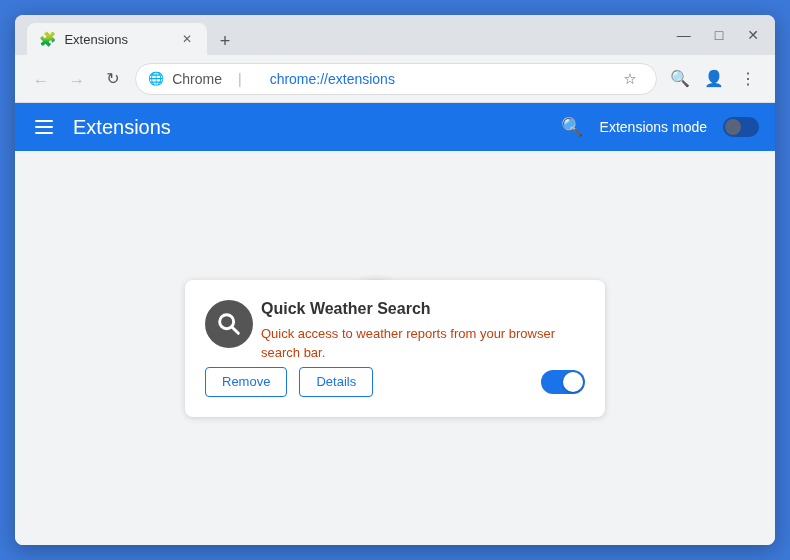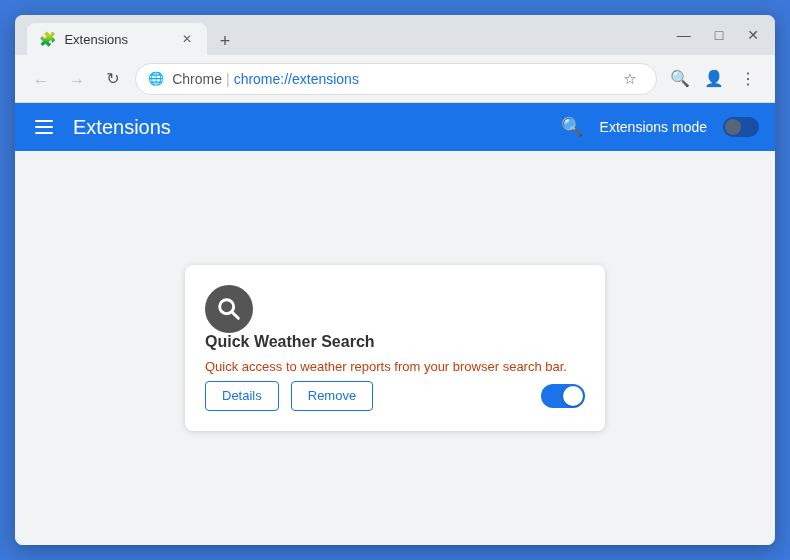--- a/index.html
+++ b/index.html
@@ -125,25 +125,25 @@
       color: #333;
       border: 1px solid #ddd;
     }
     .address-icon {
       color: #1a73e8;
       font-size: 13px;
     }
     .address-text {
       display: flex;
       align-items: center;
-      gap: 4px;
+      gap: 16px;
     }
     .address-domain { color: #555; }
     .address-separator { color: #bbb; }
-    .address-path { color: #1a73e8; font-weight: 500; }
+    .address-path { color: #1a73e8; font-weight: 500; margin-left: 12px; }
     .address-actions {
       margin-left: auto;
       display: flex;
       gap: 4px;
     }
     .address-action-btn {
       width: 28px;
       height: 28px;
       display: flex;
       align-items: center;
@@ -264,23 +264,22 @@
       background: white;
       border-radius: 8px;
       box-shadow: 0 1px 6px rgba(0,0,0,0.15);
       width: 420px;
       padding: 20px;
       position: relative;
       z-index: 1;
     }
     .ext-card-top {
       display: flex;
-      gap: 0;
+      gap: 8px;
       margin-bottom: 4px;
-      flex-direction: column;
     }
     .ext-logo {
       width: 48px;
       height: 48px;
       background: #555;
       border-radius: 50%;
       display: flex;
       align-items: center;
       justify-content: center;
       flex-shrink: 0;
@@ -426,21 +425,21 @@
             <circle cx="10" cy="10" r="6" fill="none" stroke="white" stroke-width="2.5"></circle>
             <line x1="14.5" y1="14.5" x2="20" y2="20" stroke="white" stroke-width="2.5" stroke-linecap="round"></line>
           </svg>
         </div>
         <div class="ext-info">
           <div class="ext-name">Quick Weather Search</div>
           <div class="ext-desc">Quick access to weather reports from your browser search bar.</div>
         </div>
       </div>
       <div class="ext-card-bottom">
+        <button class="ext-btn">Remove</button>
         <button class="ext-btn">Details</button>
-        <button class="ext-btn">Remove</button>
         <div class="ext-toggle">
           <div class="knob"></div>
         </div>
       </div>
     </div>
   </div>
 </div>
 
 </body></html>

